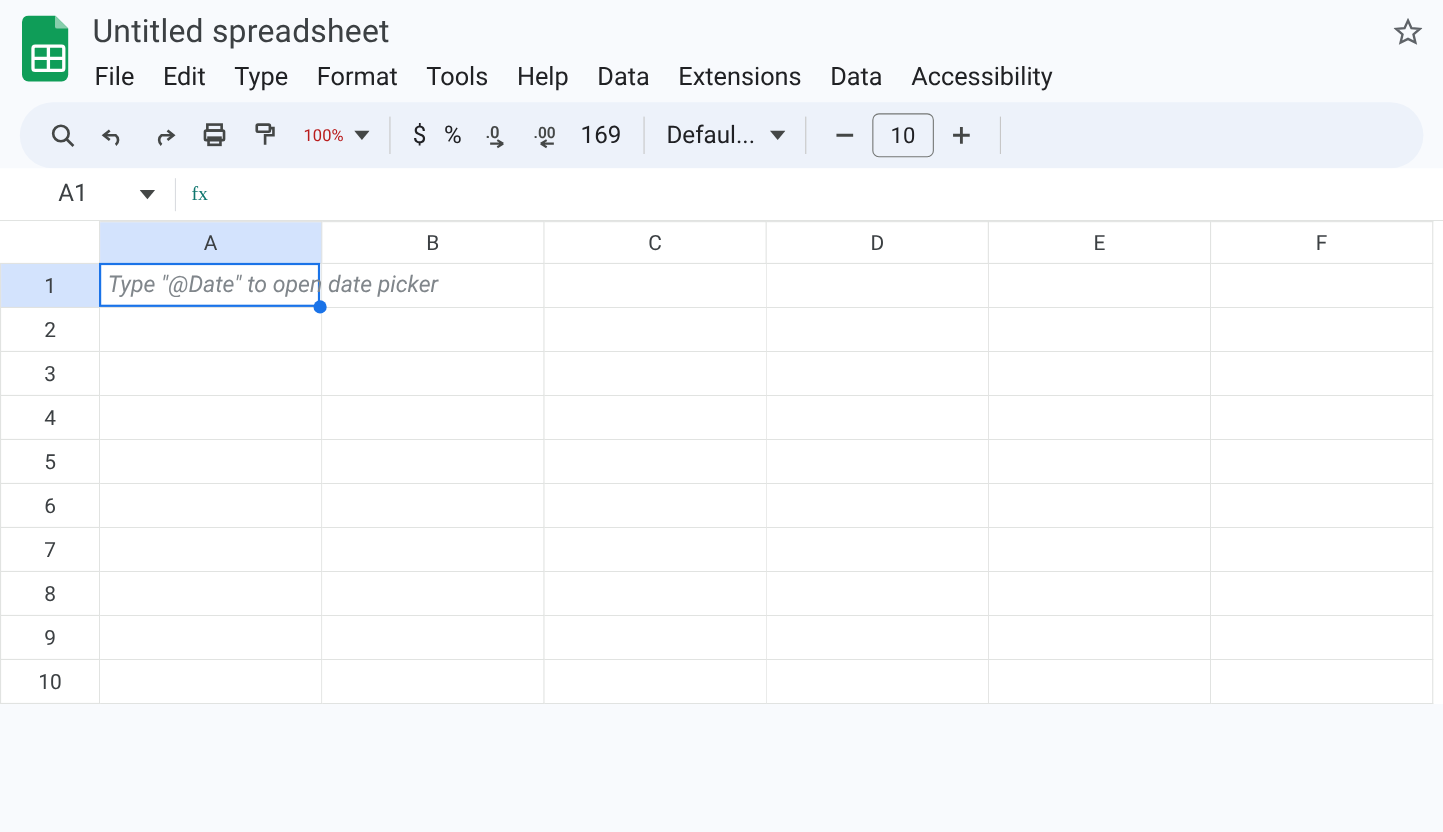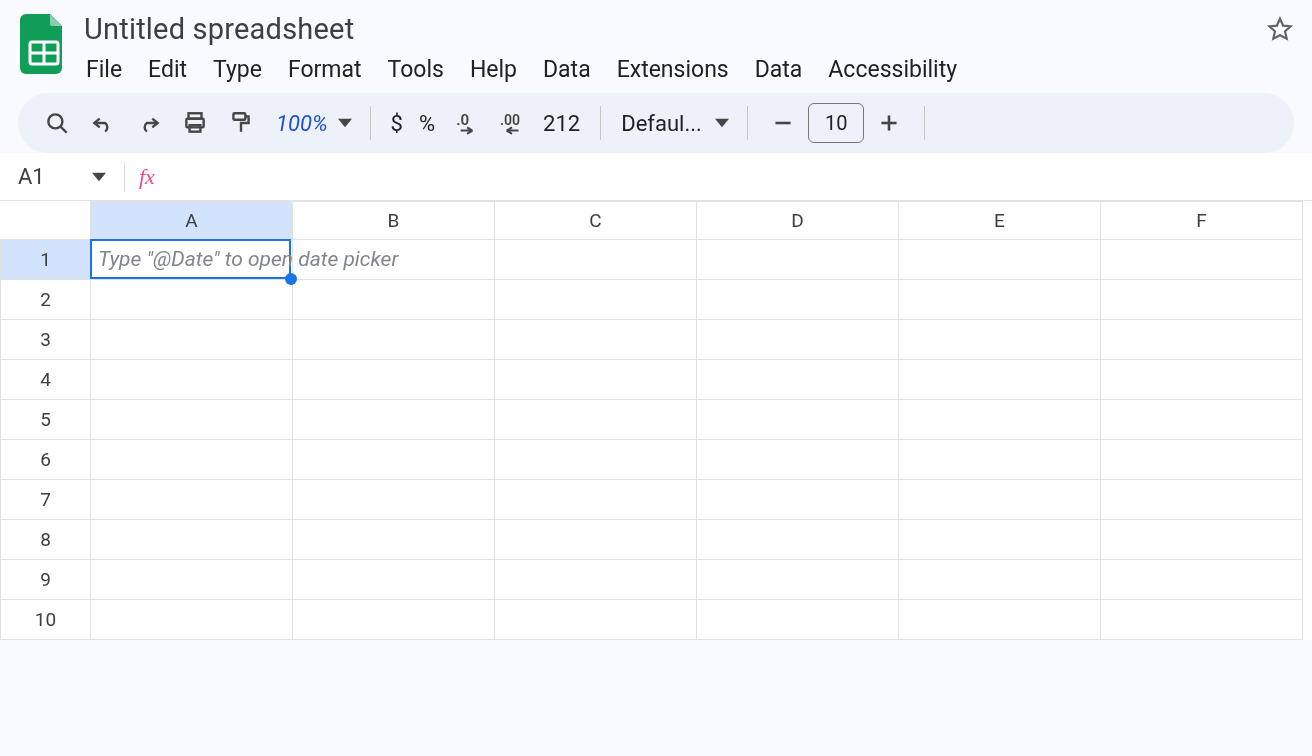--- a/index.html
+++ b/index.html
@@ -10,31 +10,31 @@
   .title-block { flex: 1; }
   .title-row { display: flex; align-items: center; gap: 19px; justify-content: space-between; }
   .doc-title { font-size: 29px; color: #3c4043; font-weight: 400; letter-spacing: .2px;}
   .star-icon { width: 28px; height: 28px; color: #5f6368; display:flex; align-items:center; justify-content:center;}
   .menubar { display: flex; gap: 26px; margin-top: 10px; margin-left: 2px;}
   .menubar span { font-size: 23px; color: #202124; cursor: pointer; }
   .toolbar-wrap { padding: 10px 18px 0 18px; }
   .toolbar { background: #edf2fa; border-radius: 40px; height: 60px; display: flex; align-items: center; padding: 0 18px; gap: 4px; }
   .tbtn { width: 42px; height: 42px; display: flex; align-items: center; justify-content: center; color: #444746; border-radius: 6px; cursor: pointer; }
   .tbtn svg { width:26px; height:26px; }
-  .zoom { font-size: 22px; color: #1d4ed8; padding:0 2px 0 10px;font-style:italic;}
+  .zoom { font-size: 15px; color: #b91c1c; padding:0 2px 0 10px;}
   .dd { width: 22px; display:flex; align-items:center; justify-content:center; color:#444746;}
   .sep { width: 1px; height: 34px; background: #c7c7c7; margin: 0 10px; }
   .ttxt { font-size: 22px; color: #202124; padding:0 6px; cursor:pointer; display:flex; align-items:center; gap:2px;}
   .font-name { width: 92px; overflow:hidden; text-overflow:ellipsis; white-space:nowrap;}
   .font-size-box { border:1.5px solid #747775; border-radius:6px; width:56px; height:40px; display:flex; align-items:center; justify-content:center; font-size:20px; color:#202124;}
-  .namebox-row { display:flex; align-items:center; height:48px; border-bottom:1px solid #e1e3e1; background:#fff;}
+  .namebox-row { display:flex; align-items:center; height:48px; border-bottom:1px solid #e1e3e1; background:#fff;padding-left:35px;}
   .namebox { width: 118px; height:100%; display:flex; align-items:center; padding-left:18px; font-size:22px; color:#3c4043; gap:28px;}
   .namebox .dd { margin-left:auto; margin-right:8px;}
   .fx-sep { width:1px; height:30px; background:#dadce0; margin:0 14px 0 6px;}
-  .fx { font-size:22px; font-style:italic; color:#ec4899; font-family:serif;}
+  .fx { font-size:18px; color:#0f766e; font-family:serif;}
   .grid { background:#fff; position:relative; }
   table { border-collapse:collapse; table-layout:fixed; }
   th, td { border:1px solid #e1e3e1; font-weight:400; }
   th.corner { width:90px; height:38px; background:#fff; border-top:none; border-left:none;}
   th.colh { width:202px; height:38px; font-size:19px; color:#3c4043; background:#fff; text-align:center;}
   th.colh.sel { background:#d3e3fd; }
   th.rowh { width:90px; font-size:19px; color:#3c4043; background:#fff; text-align:center; }
   th.rowh.sel { background:#d3e3fd; }
   td.cell { width:202px; height:40px; font-size:20px; color:#3c4043; padding:0 6px; background:#fff; position:relative;}
   .sel-cell { position:absolute; border:2.5px solid #1a73e8; pointer-events:none; }
@@ -125,21 +125,21 @@
           <text x="3" y="14" font-size="14" fill="#444746" font-weight="600">.0</text>
           <path d="M17 17l-5 3M17 17l-5-3M17 17H6" stroke="#444746" stroke-width="1.8" fill="none" transform="translate(1,2)"></path>
         </svg>
       </div>
     <div class="tbtn">
         <svg viewBox="0 0 24 24">
           <text x="1" y="14" font-size="13" fill="#444746" font-weight="600">.00</text>
           <path d="M6 17l5 3M6 17l5-3M6 17h11" stroke="#444746" stroke-width="1.8" fill="none" transform="translate(1,2)"></path>
         </svg>
       </div>
-    <span class="ttxt">212</span>
+    <span class="ttxt">169</span>
     <div class="sep"></div>
     <span class="ttxt font-name">Defaul...</span>
     <div class="dd">
         <svg width="14" height="14" viewBox="0 0 10 6">
           <path d="M0 0l5 6 5-6z" fill="#444746"></path>
         </svg>
       </div>
     <div class="sep"></div>
     <div class="tbtn">
         <svg viewBox="0 0 24 24">

